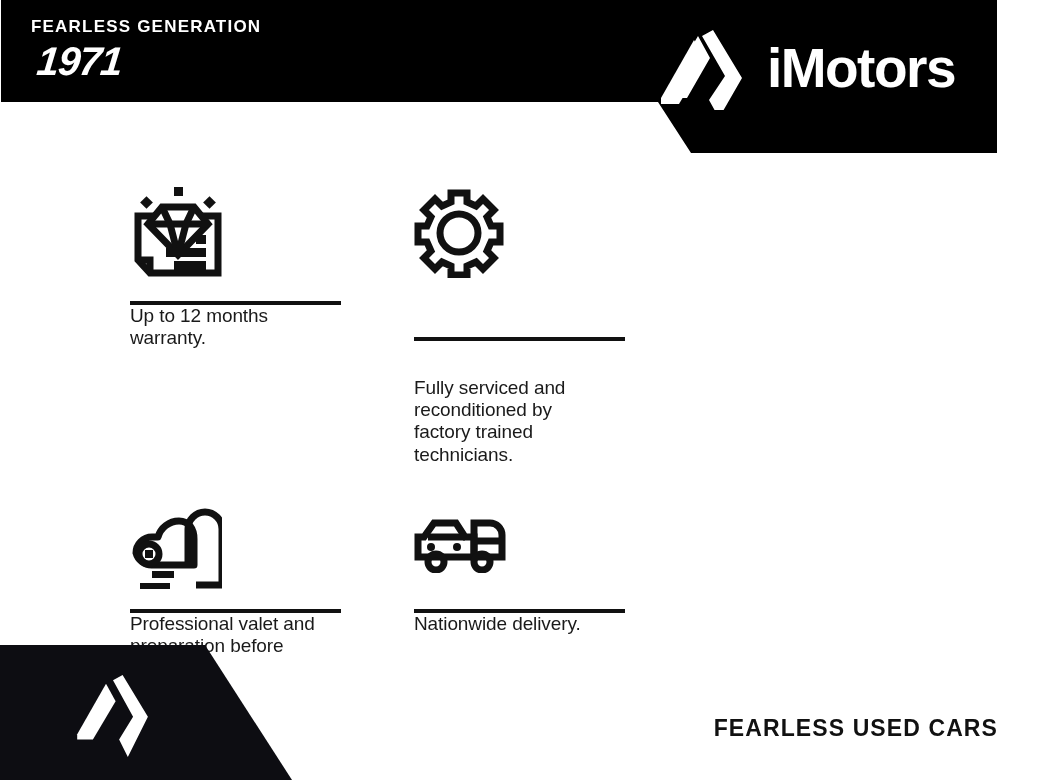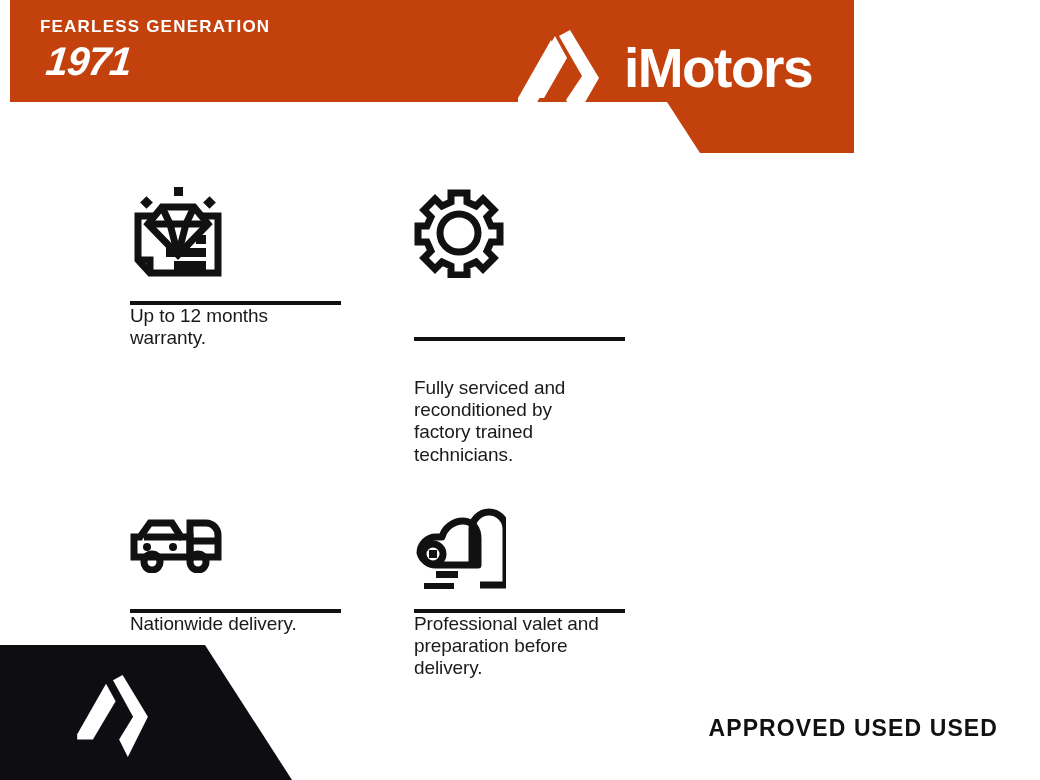--- a/index.html
+++ b/index.html
@@ -8,23 +8,23 @@
     background:#ffffff;
     font-family:"Liberation Sans", sans-serif;
     position:relative;
     overflow:hidden;
     color:#111111;
   }
 
   
   .header {
     position:absolute;
-    left:10px; top:0;
-    width:844px; height:153px;
-    background:#c2410c;
+    left:1px; top:0;
+    width:996px; height:153px;
+    background:#000000;
     clip-path: polygon(0 0, 1040px 0, 1040px 153px, 690px 153px, 657px 102px, 0 102px);
   }
   .fearless-block {
     position:absolute;
     left:30px; top:18px;
     width:300px;
   }
   .fearless-title {
     color:#ffffff;
     font-size:17px;
@@ -193,67 +193,67 @@
 technicians.</div>
     </div>
 
   </div>
 
   <div class="feat-row row2">
 
     <div class="feature">
       <div class="icon-box">
         <span>
+          <svg width="92" height="96" viewBox="0 0 92 96" fill="none" stroke="#111111" stroke-width="7" aria-hidden="true">
+
+            <path d="M58 72 V36 a17 17 0 0 1 34 0 V92 H66" stroke-linecap="butt"></path>
+
+            <path d="M6 60 a16 16 0 0 1 16 -16 h6 a22 22 0 0 1 21 -16 c10 0 15 8 15 18 v26 H22 a16 16 0 0 1 -16 -12 z" stroke-linejoin="round"></path>
+
+            <circle cx="19" cy="61" r="10" fill="#ffffff"></circle>
+            <rect x="15" y="57" width="8" height="8" fill="#111111" stroke="none"></rect>
+
+            <rect x="22" y="78" width="22" height="7" fill="#111111" stroke="none"></rect>
+            <rect x="10" y="90" width="30" height="7" fill="#111111" stroke="none"></rect>
+          </svg>
+        </span>
+      </div>
+      <div class="divider"></div>
+      <div class="feat-text">Professional valet and
+preparation before
+delivery.</div>
+    </div>
+
+    <div class="feature">
+      <div class="icon-box">
+        <span>
           <svg width="92" height="64" viewBox="0 0 92 64" fill="none" stroke="#111111" stroke-width="7" aria-hidden="true">
 
             <path d="M4 28 h6 l10 -14 h22 l9 14 h9 v20 H4 Z" stroke-linejoin="miter"></path>
             <path d="M14 28 H51"></path>
             <circle cx="17" cy="38" r="4" fill="#111111" stroke="none"></circle>
             <circle cx="43" cy="38" r="4" fill="#111111" stroke="none"></circle>
 
             <path d="M60 14 h16 a12 12 0 0 1 12 12 v22 H60 Z" stroke-linejoin="miter"></path>
             <path d="M60 32 h28"></path>
 
             <circle cx="22" cy="53" r="8"></circle>
             <circle cx="68" cy="53" r="8"></circle>
           </svg>
         </span>
       </div>
       <div class="divider"></div>
       <div class="feat-text">Nationwide delivery.</div>
-    </div>
-
-    <div class="feature">
-      <div class="icon-box">
-        <span>
-          <svg width="92" height="96" viewBox="0 0 92 96" fill="none" stroke="#111111" stroke-width="7" aria-hidden="true">
-
-            <path d="M58 72 V36 a17 17 0 0 1 34 0 V92 H66" stroke-linecap="butt"></path>
-
-            <path d="M6 60 a16 16 0 0 1 16 -16 h6 a22 22 0 0 1 21 -16 c10 0 15 8 15 18 v26 H22 a16 16 0 0 1 -16 -12 z" stroke-linejoin="round"></path>
-
-            <circle cx="19" cy="61" r="10" fill="#ffffff"></circle>
-            <rect x="15" y="57" width="8" height="8" fill="#111111" stroke="none"></rect>
-
-            <rect x="22" y="78" width="22" height="7" fill="#111111" stroke="none"></rect>
-            <rect x="10" y="90" width="30" height="7" fill="#111111" stroke="none"></rect>
-          </svg>
-        </span>
-      </div>
-      <div class="divider"></div>
-      <div class="feat-text">Professional valet and
-preparation before
-delivery.</div>
     </div>
 
     <div class="feature empty"></div>
 
   </div>
 </div>
 
 <div class="footer-shape"></div>
 <span class="footer-mark">
   <svg width="86" height="96" viewBox="0 0 98 110" aria-hidden="true">
     <polygon points="8,76 41,18 52,38 26,82 8,82" fill="#ffffff"></polygon>
     <polygon points="60,8 89,56 66,102 56,82 72,56 49,14" fill="#ffffff"></polygon>
   </svg>
 </span>
-<div class="footer-tagline">APPROVED USED USED</div>
+<div class="footer-tagline">FEARLESS USED CARS</div>
 
 </body></html>

